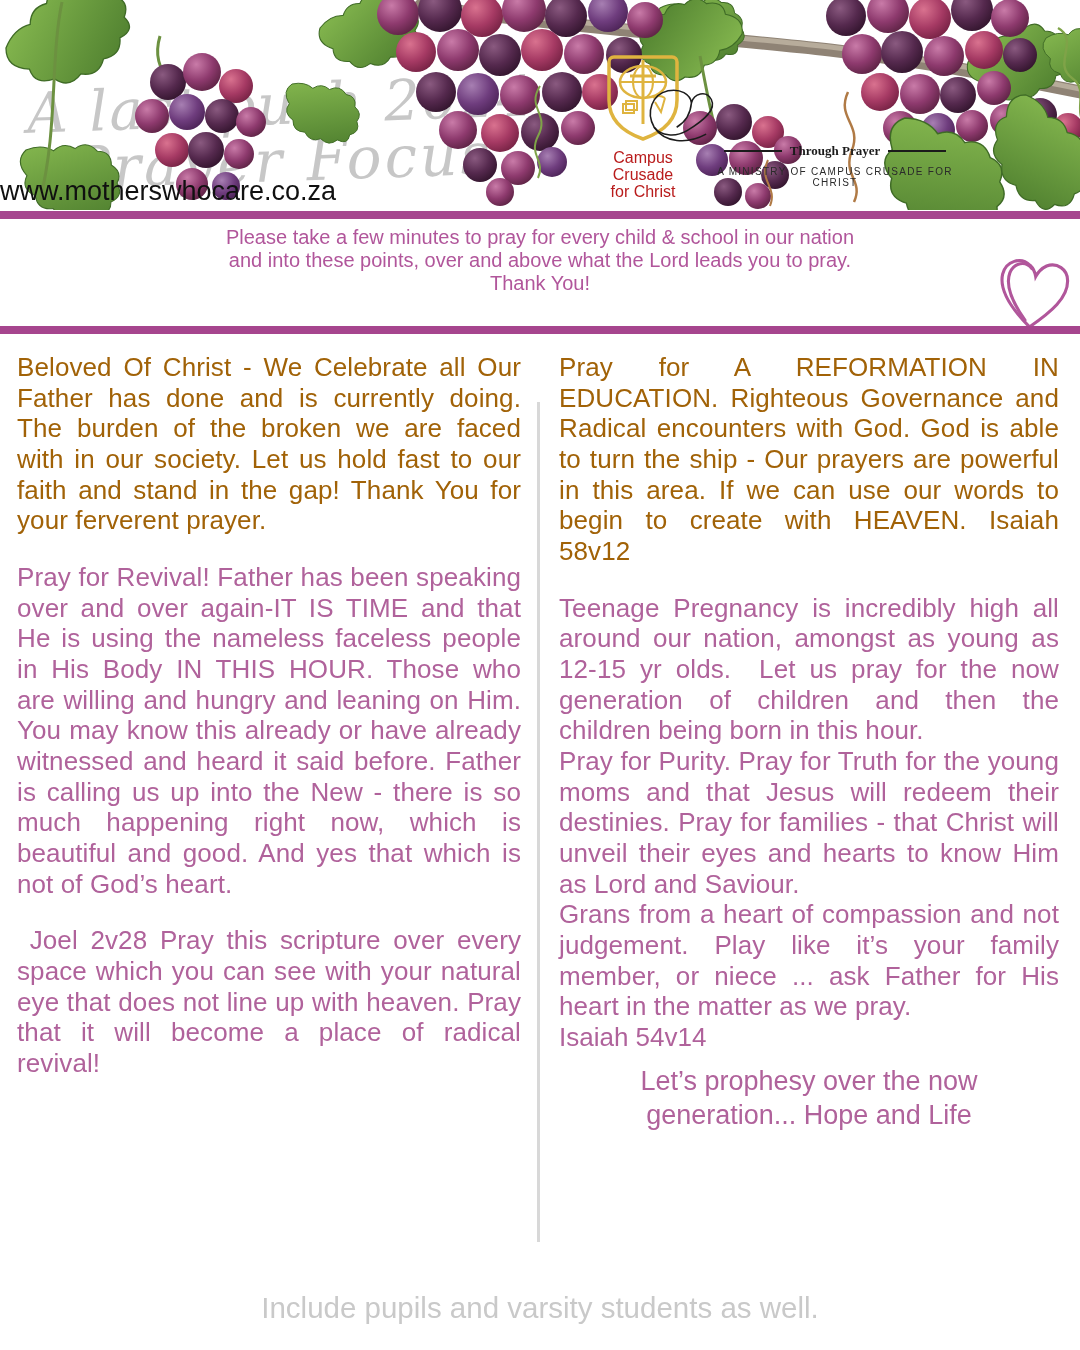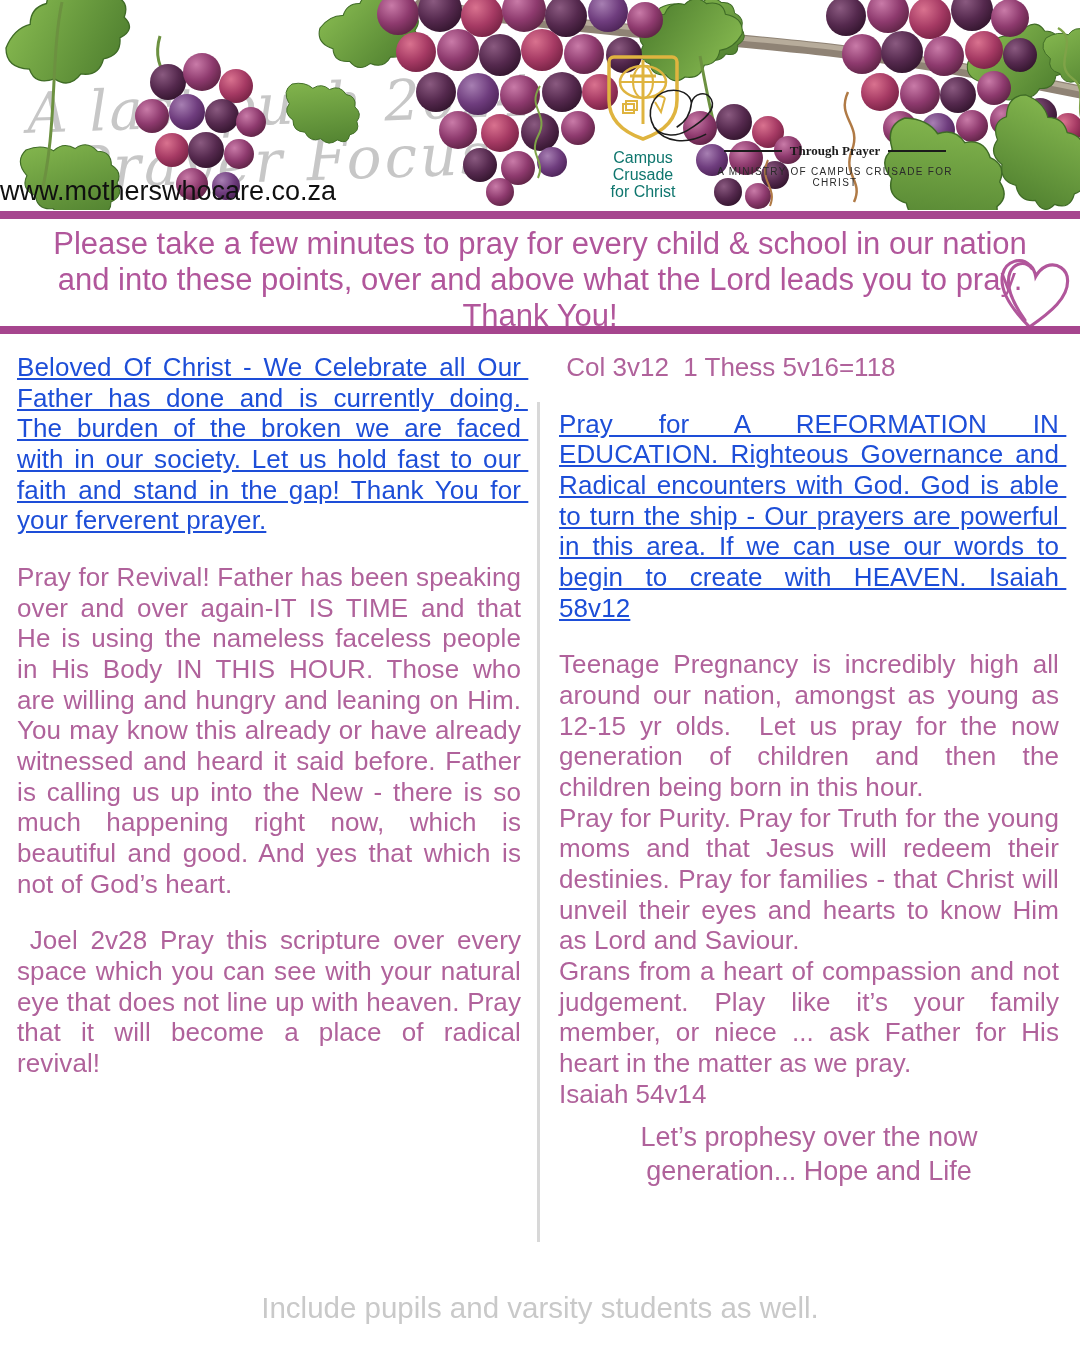--- a/index.html
+++ b/index.html
@@ -11,21 +11,21 @@
   .header{position:absolute;top:0;left:0;width:1080px;height:210px;}
   .vine{position:absolute;top:0;left:0;z-index:2;pointer-events:none;}
   .watermark{
     position:absolute;top:78px;left:28px;z-index:1;color:#c7c7c7;
     font-family:"DejaVu Serif", serif;font-style:italic;line-height:0.98;
     transform:rotate(-2deg);
   }
   .watermark .wm1{font-size:56px;letter-spacing:2px;}
   .watermark .wm2{font-size:58px;margin-left:42px;letter-spacing:3px;}
   .campus-logo{position:absolute;top:52px;left:583px;width:120px;z-index:3;text-align:center;}
-  .campus-logo .clg-text{color:#0f766e;font-size:16px;line-height:1.05;margin-top:2px;}
+  .campus-logo .clg-text{color:#b91c1c;font-size:16px;line-height:1.05;margin-top:2px;}
   .mwc-logo{position:absolute;top:76px;left:700px;width:270px;z-index:3;text-align:center;color:#1b1b1b;}
   .mwc-script-row{position:relative;height:62px;}
   .mwc-flourish{position:absolute;left:-58px;top:6px;}
   .mwc-script{
     font-family:"DejaVu Serif", serif;font-style:italic;font-size:48px;line-height:1;
     letter-spacing:2px;
   }
   .mwc-caps{font-family:"Liberation Serif", serif;font-size:27px;letter-spacing:8px;margin-top:0px;}
   .mwc-tagline-row{display:flex;align-items:center;justify-content:center;gap:8px;margin-top:5px;}
   .mwc-tagline-row .tl-line{height:1.5px;width:58px;background:#1b1b1b;}
@@ -33,37 +33,37 @@
   .mwc-ministry{font-size:10px;letter-spacing:1.3px;margin-top:7px;color:#2a2a2a;}
   .website{
     position:absolute;top:176px;left:0;width:912px;z-index:3;text-align:left;
     box-sizing:border-box;font-size:27px;color:#101010;
   }
   
   .bar{position:absolute;left:0;width:1080px;height:8px;background:#a6458e;z-index:4;}
   .bar1{top:211px;} .bar2{top:326px;}
   .banner{
     position:absolute;top:219px;left:0;width:1080px;height:107px;z-index:3;
-    text-align:center;color:#b1569b;font-size:31px;line-height:1.16;padding-top:7px;
+    text-align:center;color:#b1569b;font-size:20px;line-height:1.16;padding-top:7px;
     box-sizing:border-box;
   }
   .banner-heart{position:absolute;right:8px;top:32px;transform:rotate(6deg);}
   
   .content{position:absolute;top:352px;left:0;width:1080px;display:flex;z-index:1;}
   .col{width:537px;box-sizing:border-box;}
   .col.left{padding:0 16px 0 17px;}
   .col.right{padding:0 18px 0 19px;}
   .divider{width:3px;background:#d8d8d8;margin-top:50px;height:840px;flex:none;}
   .col p{
     margin:0 0 26px 0;font-size:26px;line-height:1.18;text-align:justify;
     letter-spacing:0.1px;white-space:pre-wrap;
   }
   .col p.tight{margin-bottom:0;}
   .pink{color:#b0629b;}
-  .black{color:#1d4ed8;text-decoration:underline;}
+  .black{color:#a16207;}
   .ref-line{font-size:26px;line-height:1.18;white-space:pre-wrap;margin:0 0 26px 0;}
   .centered-pink{
     color:#b0629b;font-size:27px;line-height:1.25;text-align:center;margin-top:12px;
   }
   
   .footer{
     position:absolute;bottom:22px;left:0;width:1080px;text-align:center;
     color:#c9c9c9;font-size:29.5px;line-height:1.35;z-index:1;
   }
 </style>
@@ -276,21 +276,20 @@
 <div class="content">
   <div class="col left">
     <p class="black">Beloved Of Christ - We Celebrate all Our Father has done and is currently doing. The burden of the broken we are faced with in our society. Let us hold fast to our faith and stand in the gap! Thank You for your ferverent prayer.</p>
     <p class="pink">Pray for Revival! Father has been speaking over and over again-IT IS TIME and that He is using the nameless faceless people in His Body IN THIS HOUR. Those who are willing and hungry and leaning on Him. You may know this already or have already witnessed and heard it said before. Father is calling us up into the New - there is so much happening right now, which is beautiful and good. And yes that which is not of God’s heart.</p>
     <p class="pink"> Joel 2v28 Pray this scripture over every space which you can see with your natural eye that does not line up with heaven. Pray that it will become a place of radical revival!</p>
   </div>
 
   <div class="divider"></div>
 
   <div class="col right">
-    <div class="ref-line pink"> Col 3v12  1 Thess 5v16=118</div>
     <p class="black">Pray for A REFORMATION IN EDUCATION. Righteous Governance and Radical encounters with God. God is able to turn the ship - Our prayers are powerful in this area. If we can use our words to begin to create with HEAVEN. Isaiah 58v12</p>
     <p class="pink tight">Teenage Pregnancy is incredibly high all around our nation, amongst as young as 12-15 yr olds.  Let us pray for the now generation of children and then the children being born in this hour.</p>
     <p class="pink tight">Pray for Purity. Pray for Truth for the young moms and that Jesus will redeem their destinies. Pray for families - that Christ will unveil their eyes and hearts to know Him as Lord and Saviour.</p>
     <p class="pink tight">Grans from a heart of compassion and not judgement. Play like it’s your family member, or niece ... ask Father for His heart in the matter as we pray.</p>
     <div class="ref-line pink tight" style="margin-bottom:0">Isaiah 54v14</div>
     <div class="centered-pink">
       <div>Let’s prophesy over the now</div>
       <div>generation... Hope and Life</div>
     </div>
 

